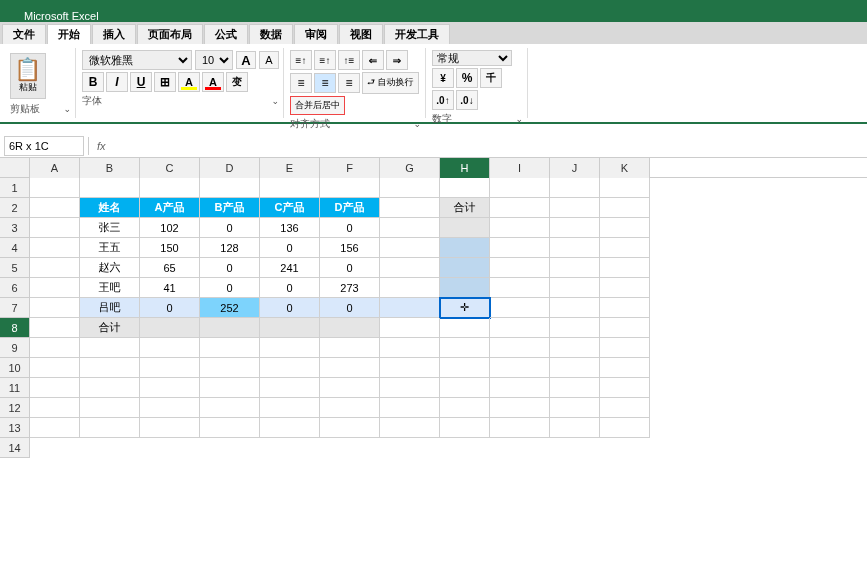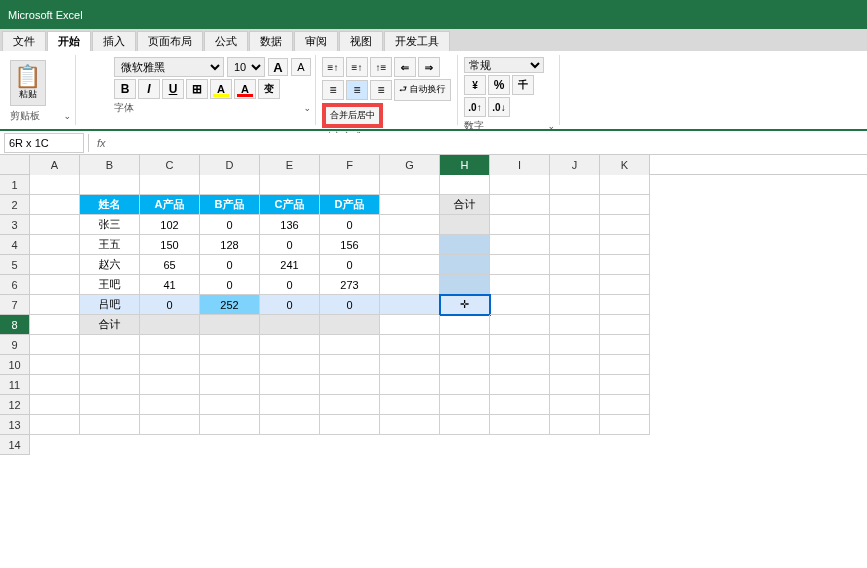--- a/index.html
+++ b/index.html
@@ -1,35 +1,35 @@
 <!DOCTYPE html>
 <html><head>
   <meta charset="utf-8">
   <style>
     * { margin: 0; padding: 0; box-sizing: border-box; }
     body { font-family: '微软雅黑', 'Microsoft YaHei', sans-serif; font-size: 12px; background: #fff; overflow: hidden; width: 867px; height: 568px; }
 
     
-    .title-bar { height: 29px; background: #217346; display: flex; align-items: center; padding: 0 8px; color: white; font-size: 11px; }
+    .title-bar { height: 22px; background: #217346; display: flex; align-items: flex-end; padding: 0 24px; color: white; font-size: 11px; }
     .ribbon-tabs { display: flex; background: #d9d9d9; height: 22px; align-items: flex-end; padding-left: 2px; }
-    .ribbon-tab { padding: 3px 10px; font-size: 11px; cursor: pointer; background: #f0f0f0; border: 1px solid #ccc; border-bottom: none; margin-right: 1px; height: 20px; display: flex; align-items: center; }
+    .ribbon-tab { padding: 3px 10px; font-size: 11px; cursor: pointer; background: #f0f0f0; border: 1px solid #ccc; border-bottom: none; margin-right: 1px; height: 20px; display: flex; align-items: center; font-weight: bold; }
     .ribbon-tab.active { background: #fff; font-weight: bold; }
     .ribbon-content { background: #fff; border-bottom: 2px solid #217346; padding: 4px 6px; display: flex; align-items: center; gap: 2px; min-height: 78px; }
     .paste-btn { width: 36px; height: 46px; background: #e8e8e8; border: 1px solid #ccc; cursor: pointer; display: flex; flex-direction: column; align-items: center; justify-content: center; font-size: 9px; }
     .small-btn { font-size: 10px; padding: 1px 3px; cursor: pointer; background: #f5f5f5; border: 1px solid #ccc; white-space: nowrap; height: 16px; line-height: 14px; }
     .group-label-row { font-size: 10px; color: #555; text-align: center; display: flex; align-items: center; justify-content: space-between; width: 100%; }
     .font-selector { width: 110px; height: 20px; font-size: 11px; border: 1px solid #ccc; padding: 0 2px; }
     .size-selector { width: 38px; height: 20px; font-size: 11px; border: 1px solid #ccc; padding: 0 2px; }
     .icon-btn { width: 20px; height: 18px; font-size: 11px; border: 1px solid #ccc; background: #f5f5f5; cursor: pointer; display: flex; align-items: center; justify-content: center; }
     .format-btn { width: 22px; height: 20px; font-size: 12px; font-weight: bold; border: 1px solid #ccc; background: #f5f5f5; cursor: pointer; display: flex; align-items: center; justify-content: center; }
     .underline-btn { text-decoration: underline; }
     .number-selector { width: 80px; height: 20px; font-size: 11px; border: 1px solid #ccc; }
 
     
-    .formula-bar { height: 24px; display: flex; align-items: center; border-bottom: 1px solid #ccc; background: #fff; padding: 0 4px; gap: 4px; }
+    .formula-bar { height: 24px; display: flex; align-items: center; border-bottom: 1px solid #ccc; background: #fff; padding: 0 4px; gap: 4px; margin-top: 10px; }
     .name-box { width: 80px; height: 20px; border: 1px solid #ccc; font-size: 11px; padding: 0 4px; }
     .formula-divider { width: 1px; height: 18px; background: #ccc; }
     .fx-label { font-size: 11px; color: #666; padding: 0 4px; font-style: italic; }
     .formula-input { flex: 1; height: 20px; border: none; font-size: 11px; outline: none; }
 
     
     .spreadsheet { display: flex; flex-direction: column; overflow: hidden; }
     .col-headers { display: flex; height: 20px; border-bottom: 1px solid #ccc; }
     .corner-cell { width: 30px; min-width: 30px; height: 20px; background: #f0f0f0; border-right: 1px solid #ccc; border-bottom: 1px solid #ccc; }
     .col-header { height: 20px; background: #f0f0f0; border-right: 1px solid #ccc; display: flex; align-items: center; justify-content: center; font-size: 11px; color: #333; cursor: pointer; }
@@ -56,21 +56,21 @@
     .w-d { width: 60px; min-width: 60px; }
     .w-e { width: 60px; min-width: 60px; }
     .w-f { width: 60px; min-width: 60px; }
     .w-g { width: 60px; min-width: 60px; }
     .w-h { width: 60px; min-width: 60px; }
     .w-i { width: 50px; min-width: 50px; }
     .w-j { width: 60px; min-width: 60px; }
     .w-k { width: 50px; min-width: 50px; }
 
     .autowrap-btn { padding: 2px 4px; font-size: 10px; border: 1px solid #ccc; background: #f5f5f5; cursor: pointer; white-space: nowrap; }
-    .merge-btn { padding: 2px 4px; font-size: 10px; border: 4px solid #ef4444; background: #f5f5f5; cursor: pointer; white-space: nowrap; }
+    .merge-btn { padding: 2px 4px; font-size: 10px; border: 1px solid #ef4444; background: #f5f5f5; cursor: pointer; white-space: nowrap; }
   </style>
 </head>
 <body>
 
 <div class="title-bar">
   <span>Microsoft Excel</span>
 </div>
 
 <div class="ribbon-tabs">
   <div class="ribbon-tab">文件</div>
@@ -92,21 +92,21 @@
         <div style="font-size:22px;line-height:1;">📋</div>
         <div style="font-size:9px;">粘贴</div>
       </button>
     </div>
     <div class="group-label-row">
       <span>剪贴板</span>
       <span style="font-size:9px;cursor:pointer;">⌄</span>
     </div>
   </div>
 
-  <div style="border-right:1px solid #ddd;padding:2px 4px;height:70px;display:flex;flex-direction:column;gap:2px;min-width:195px;margin-left:32px;">
+  <div style="border-right:1px solid #ddd;padding:2px 4px;height:70px;display:flex;flex-direction:column;gap:2px;min-width:195px;">
     <div style="display:flex;gap:3px;align-items:center;">
       <select class="font-selector">
         <option>微软雅黑</option>
       </select>
       <select class="size-selector">
         <option>10</option>
       </select>
       <button class="icon-btn" style="font-weight:bold;font-size:13px;">A</button>
       <button class="icon-btn" style="font-size:11px;">A</button>
     </div>

